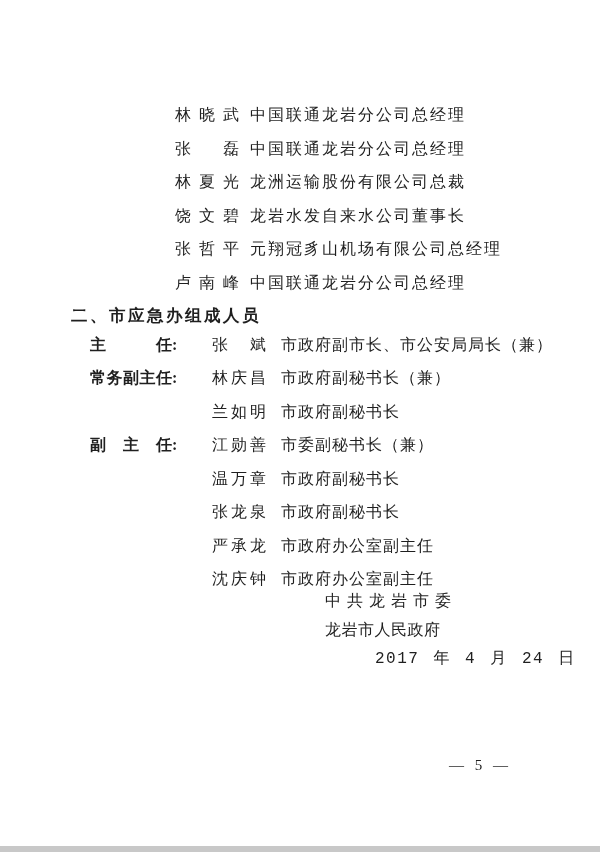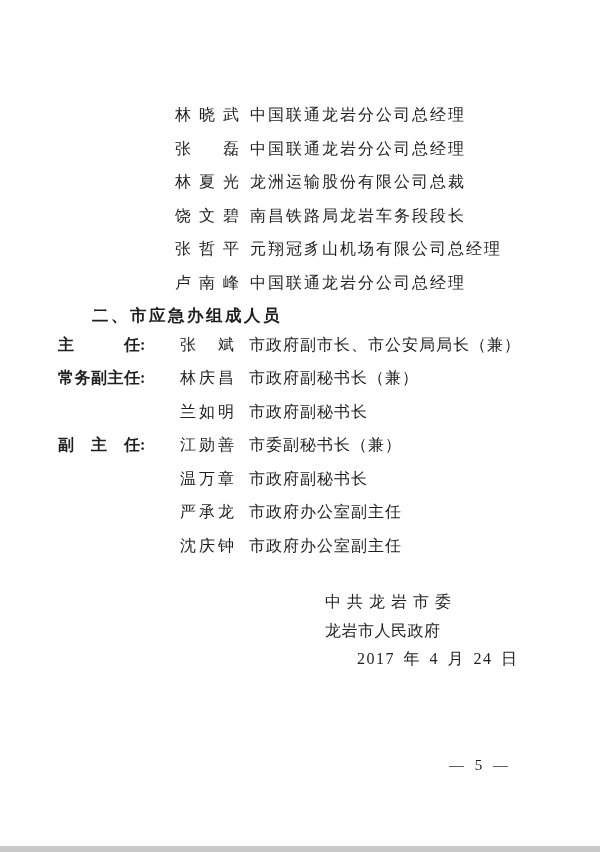--- a/index.html
+++ b/index.html
@@ -15,45 +15,45 @@
   
   .r-row{padding-left:175px;line-height:28.5px;font-size:0;white-space:nowrap;}
   .r-name{
     display:inline-block;width:64px;font-size:16px;
     text-align:justify;text-align-last:justify;white-space:normal;
     vertical-align:top;
   }
   .r-title{display:inline-block;margin-left:11px;font-size:16px;letter-spacing:2px;}
   
   .heading{
-    padding-left:92px;line-height:28.5px;font-size:16.5px;
+    padding-left:71px;line-height:28.5px;font-size:16.5px;
     font-weight:bold;letter-spacing:2.5px;
   }
   
-  .c-row{padding-left:58px;line-height:28.5px;font-size:0;white-space:nowrap;}
+  .c-row{padding-left:90px;line-height:28.5px;font-size:0;white-space:nowrap;}
   .c-label{
     display:inline-block;width:82px;font-size:16px;font-weight:bold;
     text-align:justify;text-align-last:justify;white-space:normal;
     vertical-align:top;
   }
   .c-sep{display:inline-block;width:6px;font-size:16px;font-weight:bold;}
   .c-name{
     display:inline-block;width:54px;margin-left:34px;font-size:16px;
     text-align:justify;text-align-last:justify;white-space:normal;
     vertical-align:top;
   }
   .c-title{display:inline-block;margin-left:15px;font-size:16px;letter-spacing:1px;}
   
   .signature{
     position:absolute;left:325px;top:588px;
-    font-size:16px;line-height:28.7px;
+    font-size:16px;line-height:28.7px;font-family:Liberation Mono, monospace;
   }
   .sig-org1{width:126px;text-align:justify;text-align-last:justify;}
   .sig-org2{letter-spacing:0.5px;}
-  .sig-date{margin-left:32px;letter-spacing:1.5px;word-spacing:3px;white-space:nowrap;}
+  .sig-date{margin-left:50px;letter-spacing:1.5px;word-spacing:3px;white-space:nowrap;}
   
   .page-number{
     position:absolute;left:449px;top:757px;
     font-size:15px;letter-spacing:1px;word-spacing:5px;
   }
   
   .scan-strip{
     position:absolute;left:0;right:0;bottom:0;height:6px;
     background:#c8c8c8;
   }
@@ -68,21 +68,21 @@
       <div class="r-row">
         <span class="r-name">林晓武</span><span class="r-title">中国联通龙岩分公司总经理</span>
       </div>
       <div class="r-row">
         <span class="r-name">张　磊</span><span class="r-title">中国联通龙岩分公司总经理</span>
       </div>
       <div class="r-row">
         <span class="r-name">林夏光</span><span class="r-title">龙洲运输股份有限公司总裁</span>
       </div>
       <div class="r-row">
-        <span class="r-name">饶文碧</span><span class="r-title">南昌铁路局龙岩车务段段长</span>
+        <span class="r-name">饶文碧</span><span class="r-title">龙岩水发自来水公司董事长</span>
       </div>
       <div class="r-row">
         <span class="r-name">张哲平</span><span class="r-title">元翔冠豸山机场有限公司总经理</span>
       </div>
       <div class="r-row">
         <span class="r-name">卢南峰</span><span class="r-title">中国联通龙岩分公司总经理</span>
       </div>
     </div>
 
     <div class="heading">二、市应急办组成人员</div>
@@ -97,20 +97,23 @@
       <div class="c-row">
         <span class="c-label"></span><span class="c-sep"></span><span class="c-name">兰如明</span><span class="c-title">市政府副秘书长</span>
       </div>
       <div class="c-row">
         <span class="c-label">副主任</span><span class="c-sep">:</span><span class="c-name">江勋善</span><span class="c-title">市委副秘书长（兼）</span>
       </div>
       <div class="c-row">
         <span class="c-label"></span><span class="c-sep"></span><span class="c-name">温万章</span><span class="c-title">市政府副秘书长</span>
       </div>
       <div class="c-row">
+        <span class="c-label"></span><span class="c-sep"></span><span class="c-name">张龙泉</span><span class="c-title">市政府副秘书长</span>
+      </div>
+      <div class="c-row">
         <span class="c-label"></span><span class="c-sep"></span><span class="c-name">严承龙</span><span class="c-title">市政府办公室副主任</span>
       </div>
       <div class="c-row">
         <span class="c-label"></span><span class="c-sep"></span><span class="c-name">沈庆钟</span><span class="c-title">市政府办公室副主任</span>
       </div>
     </div>
   </div>
 
   <div class="signature">
     <div class="sig-org1">中共龙岩市委</div>

